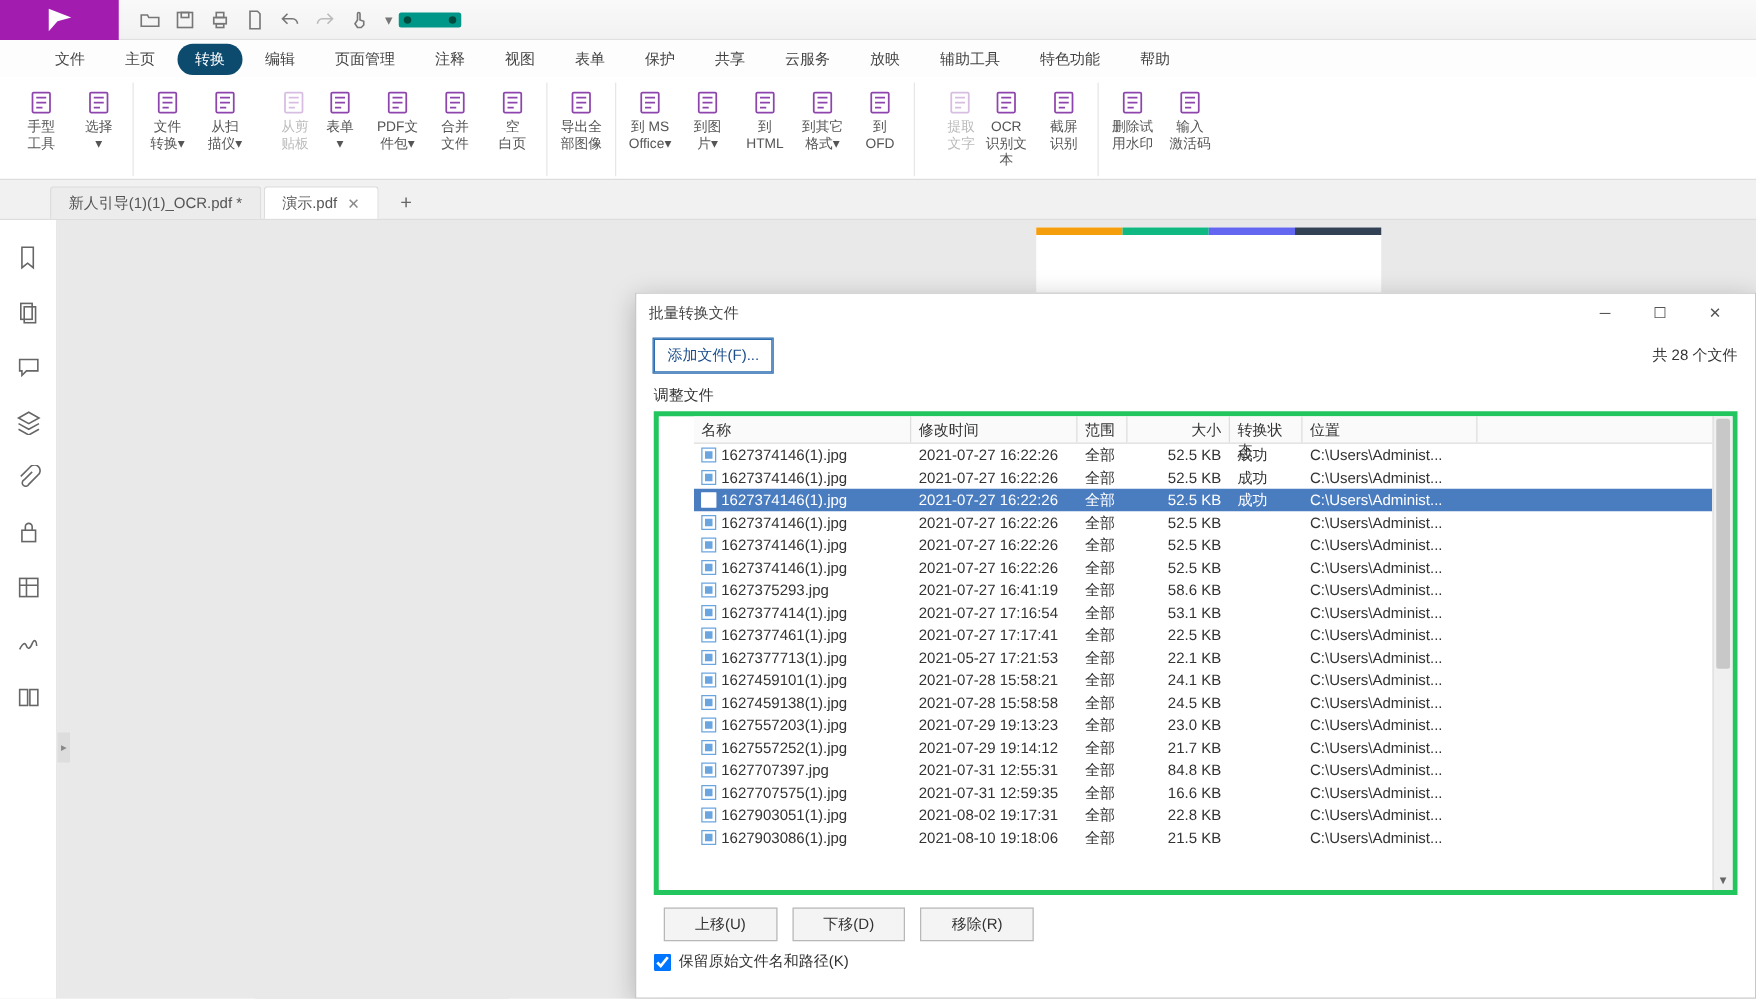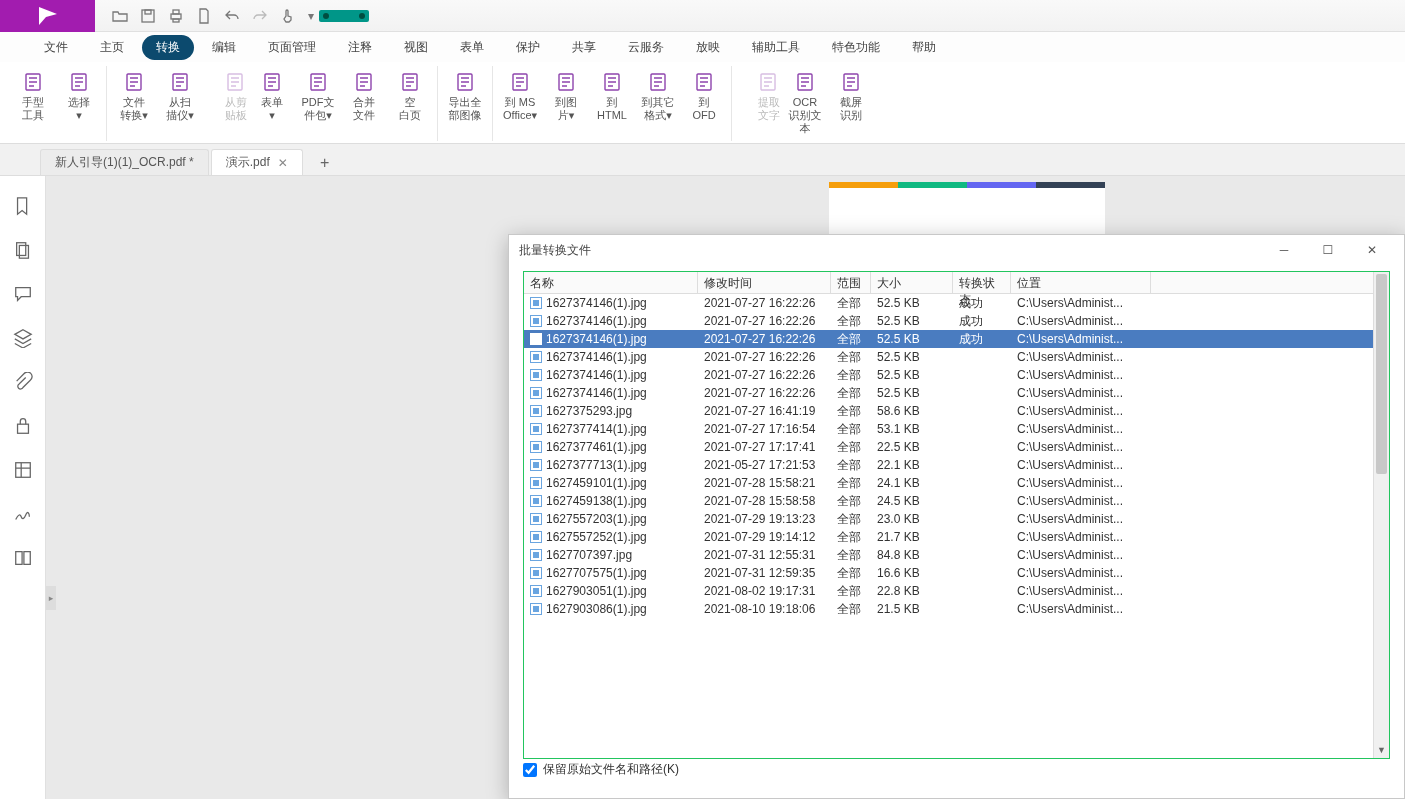--- a/index.html
+++ b/index.html
@@ -54,33 +54,33 @@
 
 .dialog { position:absolute; left:508px; top:234px; width:897px; height:565px; background:#fff; border:1px solid #c8c8c8; box-shadow:0 4px 20px rgba(0,0,0,.25); display:flex; flex-direction:column; }
 .dlg-title { height:30px; display:flex; align-items:center; padding:0 10px; color:#444; }
 .dlg-title .spacer{flex:1;}
 .dlg-title .wbtn{ width:44px; height:30px; display:flex; align-items:center; justify-content:center; color:#555; }
 .dlg-body { flex:1; padding:6px 14px 10px 14px; display:flex; flex-direction:column; overflow:hidden;}
 .dlg-toprow { display:flex; align-items:center; margin-bottom:6px;}
 .addfiles { border:1px solid #2b6cb0; padding:4px 10px; color:#1a4c8b; background:#fff; outline:1px solid #2b6cb0; }
 .countlbl { margin-left:auto; color:#333; }
 .sect-label { margin:4px 0 4px 0; color:#333; }
-.tablewrap { border:1px solid #22c55e; flex:1; display:flex; min-height:0;}
+.tablewrap { border:4px solid #22c55e; flex:1; display:flex; min-height:0;padding-left:28px;}
 .tbl { flex:1; overflow:hidden; display:flex; flex-direction:column;}
 .thead { display:flex; height:22px; background:#fafafa; border-bottom:1px solid #ddd; }
 .thead .th { border-right:1px solid #ddd; padding:3px 6px; color:#333; }
 .tbody { flex:1; overflow-y:auto; overflow-x:hidden; }
 .row { display:flex; height:18px; align-items:center; font-size:12px; }
 .row .cell{ padding:0 6px; overflow:hidden; white-space:nowrap; text-overflow:ellipsis; border-right:1px solid transparent; }
 .row .fileico{display:inline-block;width:12px;height:12px;background:#fff;border:1px solid #6aa5e0;margin-right:4px;vertical-align:-2px;position:relative;}
 .row .fileico::after{content:"";position:absolute;left:2px;top:2px;width:6px;height:6px;background:#6aa5e0;}
 .row.selected { background:#4a7cc0; color:#fff; }
 .row.selected .fileico{border-color:#fff;}
 .row.selected .fileico::after{background:#fff;}
-.c-name{width:174px;} .c-time{width:133px;} .c-range{width:40px;} .c-size{width:82px;} .c-status{width:58px;} .c-loc{width:140px;}
+.c-name{width:174px;} .c-time{width:133px;} .c-range{width:40px;} .c-size{width:82px;text-align:right;} .c-status{width:58px;} .c-loc{width:140px;}
 .scrollbar-fake { width:16px; background:#f0f0f0; border-left:1px solid #ddd; position:relative;}
 .scrollbar-fake .thumb{ position:absolute; left:2px; right:2px; top:2px; height:200px; background:#c8c8c8; border-radius:2px;}
 .scrollbar-fake .arr{position:absolute;left:0;right:0;height:16px;display:flex;align-items:center;justify-content:center;color:#666;font-size:9px;}
 .scrollbar-fake .arr.up{top:0;} .scrollbar-fake .arr.dn{bottom:0;}
 
 .midbtns { display:flex; gap:12px; margin:10px 0 6px 8px;}
 .midbtns button, .dlg-foot button { border:1px solid #b8b8b8; background:#f4f4f4; padding:4px 24px; color:#333; }
 .chk { display:flex; align-items:center; gap:6px; margin:2px 0 10px 0; }
 .chk input{width:14px;height:14px;}
 .dlg-foot { display:flex; justify-content:flex-end; gap:12px; padding:0 14px 12px 14px;}
@@ -343,20 +343,42 @@
         <div class="ico">
           <svg width="22" height="22" viewBox="0 0 22 22" fill="none" stroke="#8e44ad" stroke-width="1.4">
             <rect x="4" y="3" width="14" height="16" rx="1"></rect>
             <path d="M7 7h8M7 11h8M7 15h5"></path>
           </svg>
         </div>
         <div class="lbl">截屏
 识别</div>
       </div>
     </div>
+    <div class="rgroup">
+      <div class="rbtn">
+        <div class="ico">
+          <svg width="22" height="22" viewBox="0 0 22 22" fill="none" stroke="#8e44ad" stroke-width="1.4">
+            <rect x="4" y="3" width="14" height="16" rx="1"></rect>
+            <path d="M7 7h8M7 11h8M7 15h5"></path>
+          </svg>
+        </div>
+        <div class="lbl">删除试
+用水印</div>
+      </div>
+      <div class="rbtn">
+        <div class="ico">
+          <svg width="22" height="22" viewBox="0 0 22 22" fill="none" stroke="#8e44ad" stroke-width="1.4">
+            <rect x="4" y="3" width="14" height="16" rx="1"></rect>
+            <path d="M7 7h8M7 11h8M7 15h5"></path>
+          </svg>
+        </div>
+        <div class="lbl">输入
+激活码</div>
+      </div>
+    </div>
   </div>
 
 <div class="doctabs" id="doctabs">
 <div class="doctab">
       <span>新人引导(1)(1)_OCR.pdf *</span>
     </div>
     <div class="doctab active">
       <span>演示.pdf</span>
       <span class="x">✕</span>
     </div>
@@ -430,20 +452,27 @@
 
 <div class="dialog">
   <div class="dlg-title">
     <span>批量转换文件</span>
     <span class="spacer"></span>
     <div class="wbtn">─</div>
     <div class="wbtn">☐</div>
     <div class="wbtn close">✕</div>
   </div>
   <div class="dlg-body">
+    <div class="dlg-toprow">
+      <button class="addfiles">添加文件(F)...</button>
+      <span class="countlbl">
+        <span>共 </span><span>28</span><span> 个文件</span>
+      </span>
+    </div>
+    <div class="sect-label">调整文件</div>
     <div class="tablewrap">
       <div class="tbl">
         <div class="thead">
           <div class="th c-name">名称</div>
           <div class="th c-time">修改时间</div>
           <div class="th c-range">范围</div>
           <div class="th c-size">大小</div>
           <div class="th c-status">转换状态</div>
           <div class="th c-loc">位置</div>
         </div>
@@ -593,18 +622,23 @@
               <div class="cell c-loc">C:\Users\Administ...</div>
             </div>
           </div>
       </div>
       <div class="scrollbar-fake">
         <div class="arr up">▲</div>
         <div class="thumb"></div>
         <div class="arr dn">▼</div>
       </div>
     </div>
+    <div class="midbtns">
+      <button>上移(U)</button>
+      <button>下移(D)</button>
+      <button>移除(R)</button>
+    </div>
     <label class="chk">
       <input type="checkbox" checked="" style="">
       <span>保留原始文件名和路径(K)</span>
     </label>
   </div>
 </div>
 
 </body></html>

